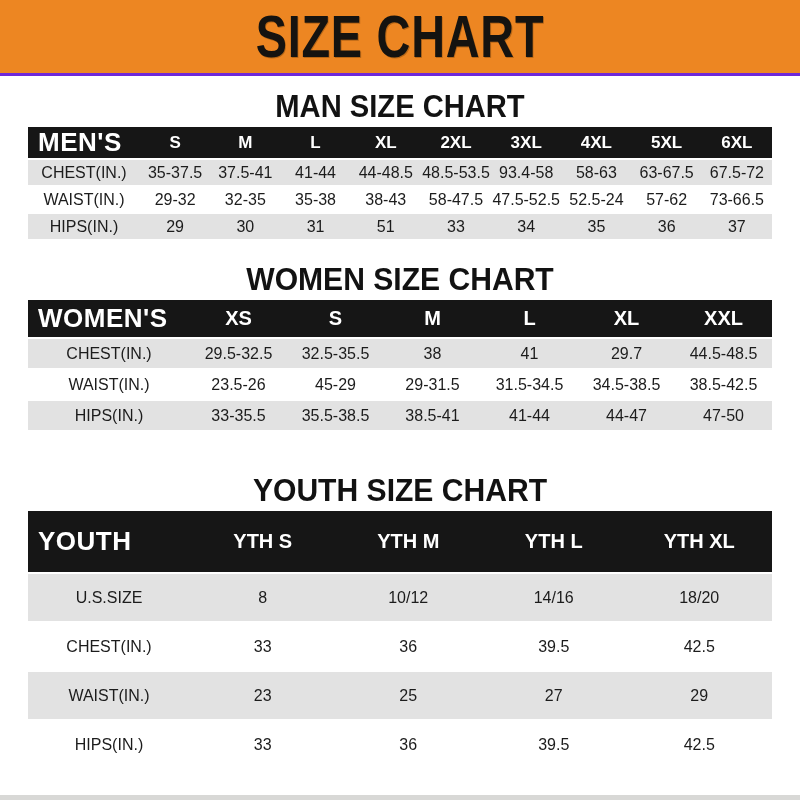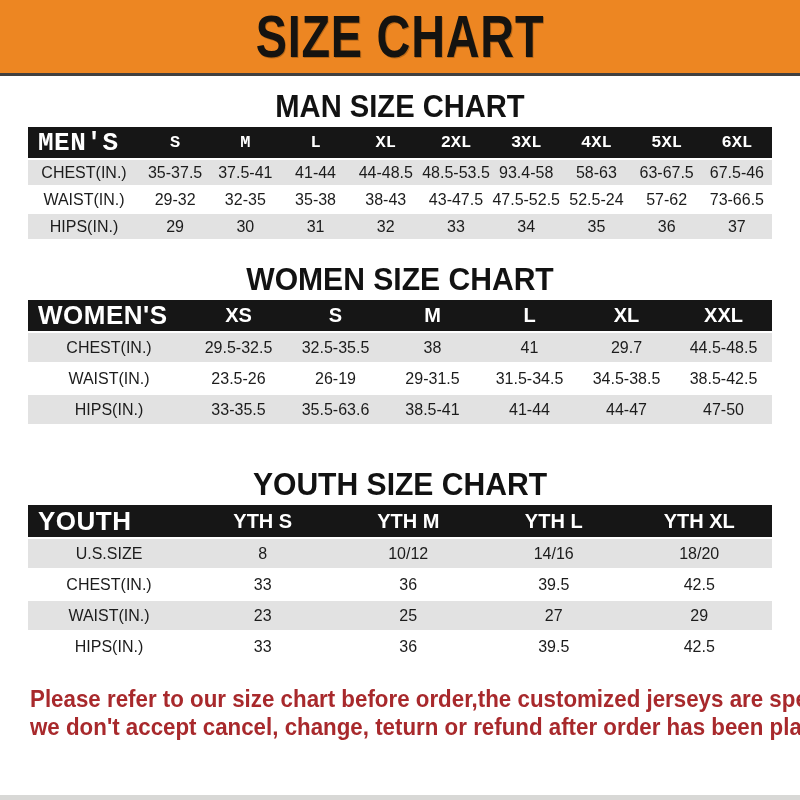--- a/index.html
+++ b/index.html
@@ -5,21 +5,21 @@
   html,body{margin:0;padding:0;}
   body{
     width:800px;height:800px;overflow:hidden;position:relative;
     background:#ffffff;
     font-family:"Liberation Sans", sans-serif;
   }
   
   .banner{
     height:73px;background:var(--orange,#ED8622);
     display:flex;align-items:center;justify-content:center;
-    border-bottom:3px solid #404040;
+    border-bottom:3px solid #6d28d9;
   }
   .banner h1{
     margin:0;line-height:1;font-size:60px;font-weight:bold;color:#151310;
     transform:scaleX(0.78);letter-spacing:1px;white-space:nowrap;
     text-shadow:1px 1px 0 rgba(90,50,0,.35);
   }
   
   .section-title{
     text-align:center;font-weight:bold;color:#121212;margin:0;
     transform:scaleX(0.94);white-space:nowrap;
@@ -40,33 +40,33 @@
     text-align:left;padding-left:10px;font-size:26px;letter-spacing:.5px;
     font-style:normal;
   }
   table.size-table td{
     text-align:center;font-size:16px;color:#1c1c1c;padding:0;
     background:#ffffff;
   }
   table.size-table tbody tr:nth-child(odd) td{background:var(--row-gray,#E2E2E2);}
   
   .men{margin-top:24px;}
-  .men th{height:31px;font-size:17px;font-family:Liberation Mono, monospace;}
+  .men th{height:31px;font-size:17px;}
   .men th:first-child{width:102px;}
   .men td{height:25px;}
   
   .women{margin-top:20px;}
-  .women th{height:31px;font-size:20px;margin-top:35px;}
+  .women th{height:37px;font-size:20px;margin-top:35px;}
   .women th:first-child{width:152px;}
   .women td{height:29px;}
   
   .youth{margin-top:15px;}
-  .youth th{height:32px;font-size:20px;}
+  .youth th{height:61px;font-size:20px;}
   .youth th:first-child{width:152px;}
-  .youth td{height:29px;margin-left:27px;}
+  .youth td{height:47px;margin-left:27px;}
   
   .footer-note{
     margin:22px 0 0 30px;color:var(--red,#A8292C);
     font-size:24px;font-weight:bold;line-height:1.15;
     transform:scaleX(0.93);transform-origin:left center;white-space:nowrap;
   }
   .bottom-edge{
     position:absolute;left:0;right:0;bottom:0;height:5px;background:#d8d8d6;
   }
 </style>
@@ -97,40 +97,40 @@
       <tr>
         <td class="rowlabel">CHEST(IN.)</td>
         <td>35-37.5</td>
         <td>37.5-41</td>
         <td>41-44</td>
         <td>44-48.5</td>
         <td>48.5-53.5</td>
         <td>93.4-58</td>
         <td>58-63</td>
         <td>63-67.5</td>
-        <td>67.5-46</td>
+        <td>67.5-72</td>
       </tr>
       <tr>
         <td class="rowlabel">WAIST(IN.)</td>
         <td>29-32</td>
         <td>32-35</td>
         <td>35-38</td>
         <td>38-43</td>
-        <td>43-47.5</td>
+        <td>58-47.5</td>
         <td>47.5-52.5</td>
         <td>52.5-24</td>
         <td>57-62</td>
         <td>73-66.5</td>
       </tr>
       <tr>
         <td class="rowlabel">HIPS(IN.)</td>
         <td>29</td>
         <td>30</td>
         <td>31</td>
-        <td>32</td>
+        <td>51</td>
         <td>33</td>
         <td>34</td>
         <td>35</td>
         <td>36</td>
         <td>37</td>
       </tr>
     </tbody>
   </table>
 
 <h2 class="section-title title-women">WOMEN SIZE CHART</h2>
@@ -152,30 +152,30 @@
         <td>29.5-32.5</td>
         <td>32.5-35.5</td>
         <td>38</td>
         <td>41</td>
         <td>29.7</td>
         <td>44.5-48.5</td>
       </tr>
       <tr>
         <td class="rowlabel">WAIST(IN.)</td>
         <td>23.5-26</td>
-        <td>26-19</td>
+        <td>45-29</td>
         <td>29-31.5</td>
         <td>31.5-34.5</td>
         <td>34.5-38.5</td>
         <td>38.5-42.5</td>
       </tr>
       <tr>
         <td class="rowlabel">HIPS(IN.)</td>
         <td>33-35.5</td>
-        <td>35.5-63.6</td>
+        <td>35.5-38.5</td>
         <td>38.5-41</td>
         <td>41-44</td>
         <td>44-47</td>
         <td>47-50</td>
       </tr>
     </tbody>
   </table>
 
 <h2 class="section-title title-youth">YOUTH SIZE CHART</h2>
 <table class="size-table youth">

